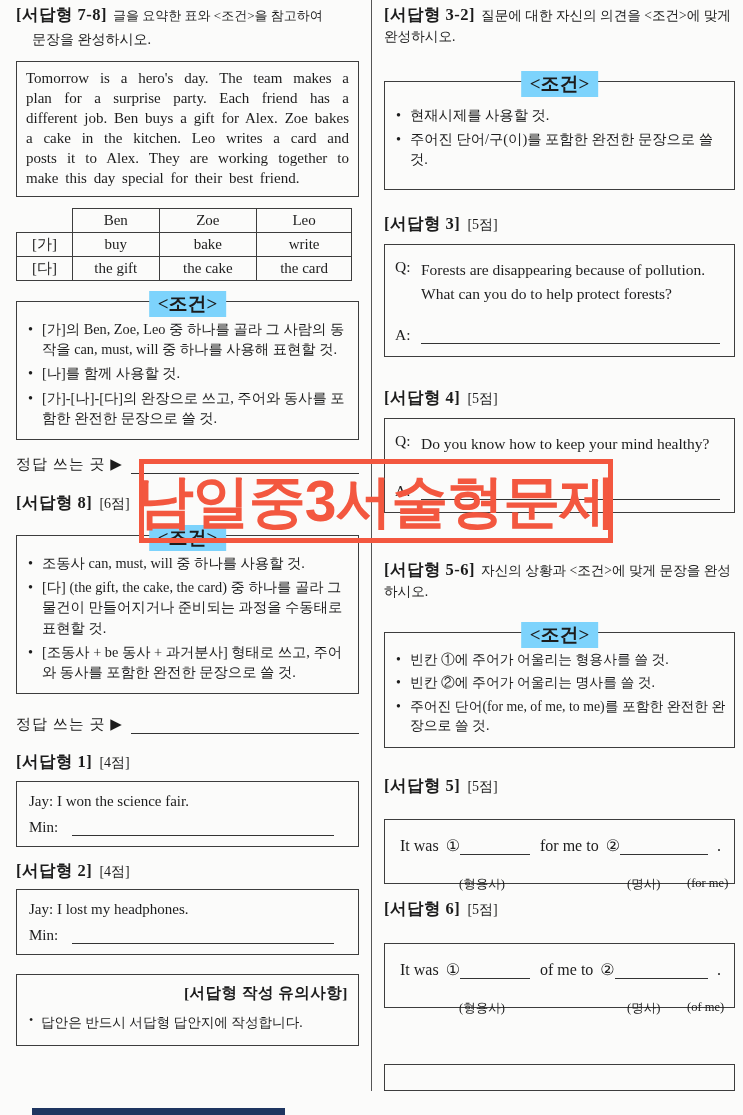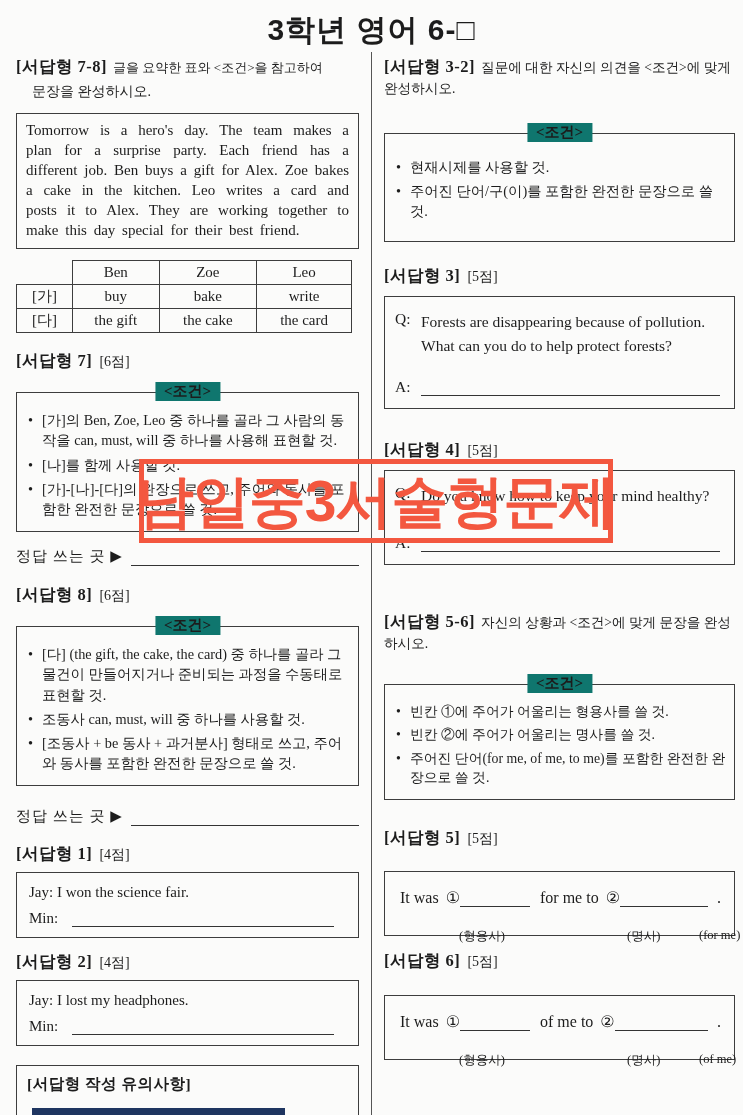--- a/index.html
+++ b/index.html
@@ -67,24 +67,24 @@
 
   .cond-box{
     position:relative;
     border:1px solid var(--line);
     margin-top:20px;
     padding:13px 8px 7px 8px;
   }
   .cond-box .cond-title{
     position:absolute;top:-11px;left:50%;
     transform:translateX(-50%);
-    background:#0f766e;
+    background:#7dd3fc;
     padding:0 9px;
     font-weight:bold;
-    font-size:15px;
+    font-size:19px;
     white-space:nowrap;
   }
   ul.cond{list-style:none;margin:0;padding:0;font-size:14.3px;line-height:1.42;}
   ul.cond li{position:relative;padding-left:17px;margin:4px 0;}
   ul.cond li::before{content:"\2022";position:absolute;left:3px;top:0;}
 
   .answer-line{display:flex;align-items:flex-end;margin-top:15px;font-size:15px;}
   .answer-line .alab{white-space:nowrap;letter-spacing:1px;}
   .answer-line .blank{flex:1;border-bottom:1px solid #333;height:17px;margin-left:8px;}
 
@@ -119,28 +119,28 @@
   }
   .fill-line{display:flex;align-items:flex-end;white-space:nowrap;}
   .fill-line .wd{padding:0 3px;}
   .fill-line .circ{padding-left:4px;}
   .fill-line .blank1{width:70px;border-bottom:1px solid #333;height:17px;}
   .fill-line .blank2{flex:1;border-bottom:1px solid #333;height:17px;margin-right:6px;}
   .sub-row{position:absolute;left:12px;right:10px;bottom:7px;font-size:12.5px;}
   .sub-row span{position:absolute;white-space:nowrap;}
   .sub-row .s1{left:62px;}
   .sub-row .s2{left:230px;}
-  .sub-row .s3{left:302px;}
+  .sub-row .s3{left:290px;}
 
   .notice-box{
     border:1.5px solid var(--line);
     margin-top:19px;
     padding:8px 10px 10px 10px;
   }
-  .notice-box .ntitle{text-align:left;font-weight:bold;font-size:15.5px;margin-bottom:20px;letter-spacing:.5px;}
+  .notice-box .ntitle{text-align:right;font-weight:bold;font-size:15.5px;margin-bottom:8px;letter-spacing:.5px;}
   ul.notice{list-style:none;margin:0;padding:0;font-size:13.6px;line-height:1.55;}
   ul.notice li{position:relative;padding-left:14px;margin:2px 0;}
   ul.notice li::before{content:"\2022";position:absolute;left:2px;top:-1px;font-size:12px;}
 
   .check-box{
     border:1.5px solid var(--line);
     margin-top:56px;
     padding:11px 12px 14px 14px;
     font-size:15px;
     line-height:1.65;
@@ -169,21 +169,20 @@
     width:253px;height:7px;
     background:var(--navy);
     z-index:4;
   }
 </style>
 </head>
 <body>
 
 <div class="page">
 
-  <div class="doc-title">3학년 영어 6-□</div>
 
   <div class="columns">
 
     <div class="col left">
 
       <div class="sec-head">
         <span class="lbl">[서답형 7-8]</span><span class="ins">글을 요약한 표와 &lt;조건&gt;을 참고하여</span>
       </div>
       <div class="sec-sub">문장을 완성하시오.</div>
 
@@ -205,44 +204,41 @@
           </tr>
           <tr>
             <td class="rowlab">[다]</td>
             <td>the gift</td>
             <td>the cake</td>
             <td>the card</td>
           </tr>
         </tbody>
       </table>
 
-      <div class="sec-head" style="margin-top:17px;">
-        <span class="lbl">[서답형 7]</span><span class="pts">[6점]</span>
-      </div>
       <div class="cond-box">
         <span class="cond-title">&lt;조건&gt;</span>
         <ul class="cond">
           <li>[가]의 Ben, Zoe, Leo 중 하나를 골라 그 사람의 동작을 can, must, will 중 하나를 사용해 표현할 것.</li>
           <li>[나]를 함께 사용할 것.</li>
           <li>[가]-[나]-[다]의 완장으로 쓰고, 주어와 동사를 포함한 완전한 문장으로 쓸 것.</li>
         </ul>
       </div>
       <div class="answer-line">
         <span class="alab">정답 쓰는 곳 ▶</span>
         <span class="blank"></span>
       </div>
 
       <div class="sec-head" style="margin-top:18px;">
         <span class="lbl">[서답형 8]</span><span class="pts">[6점]</span>
       </div>
       <div class="cond-box">
         <span class="cond-title">&lt;조건&gt;</span>
         <ul class="cond">
+          <li>조동사 can, must, will 중 하나를 사용할 것.</li>
           <li>[다] (the gift, the cake, the card) 중 하나를 골라 그 물건이 만들어지거나 준비되는 과정을 수동태로 표현할 것.</li>
-          <li>조동사 can, must, will 중 하나를 사용할 것.</li>
           <li>[조동사 + be 동사 + 과거분사] 형태로 쓰고, 주어와 동사를 포함한 완전한 문장으로 쓸 것.</li>
         </ul>
       </div>
       <div class="answer-line" style="margin-top:21px;">
         <span class="alab">정답 쓰는 곳 ▶</span>
         <span class="blank"></span>
       </div>
 
       <div class="sec-head" style="margin-top:17px;">
         <span class="lbl">[서답형 1]</span><span class="pts">[4점]</span>

